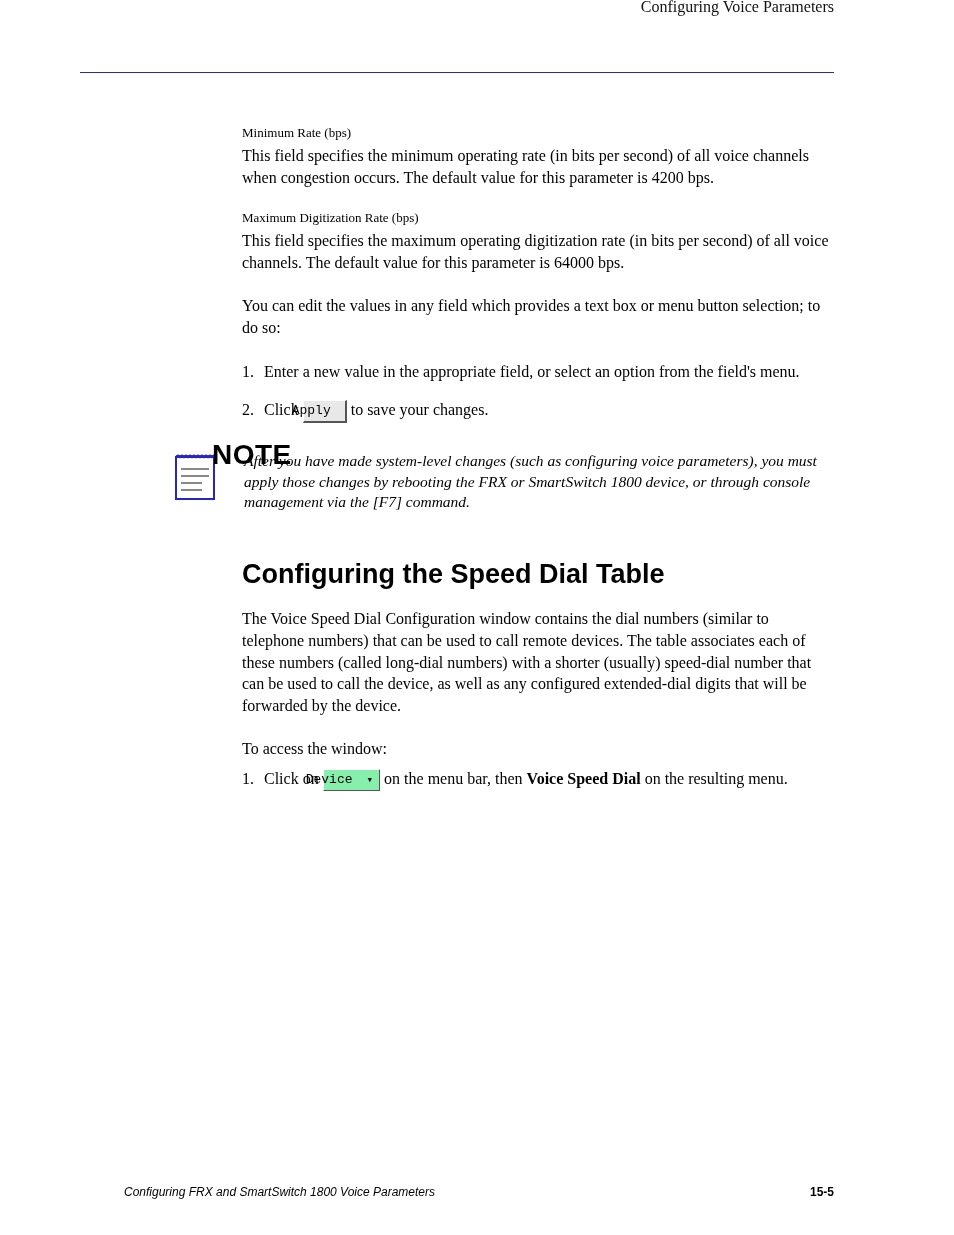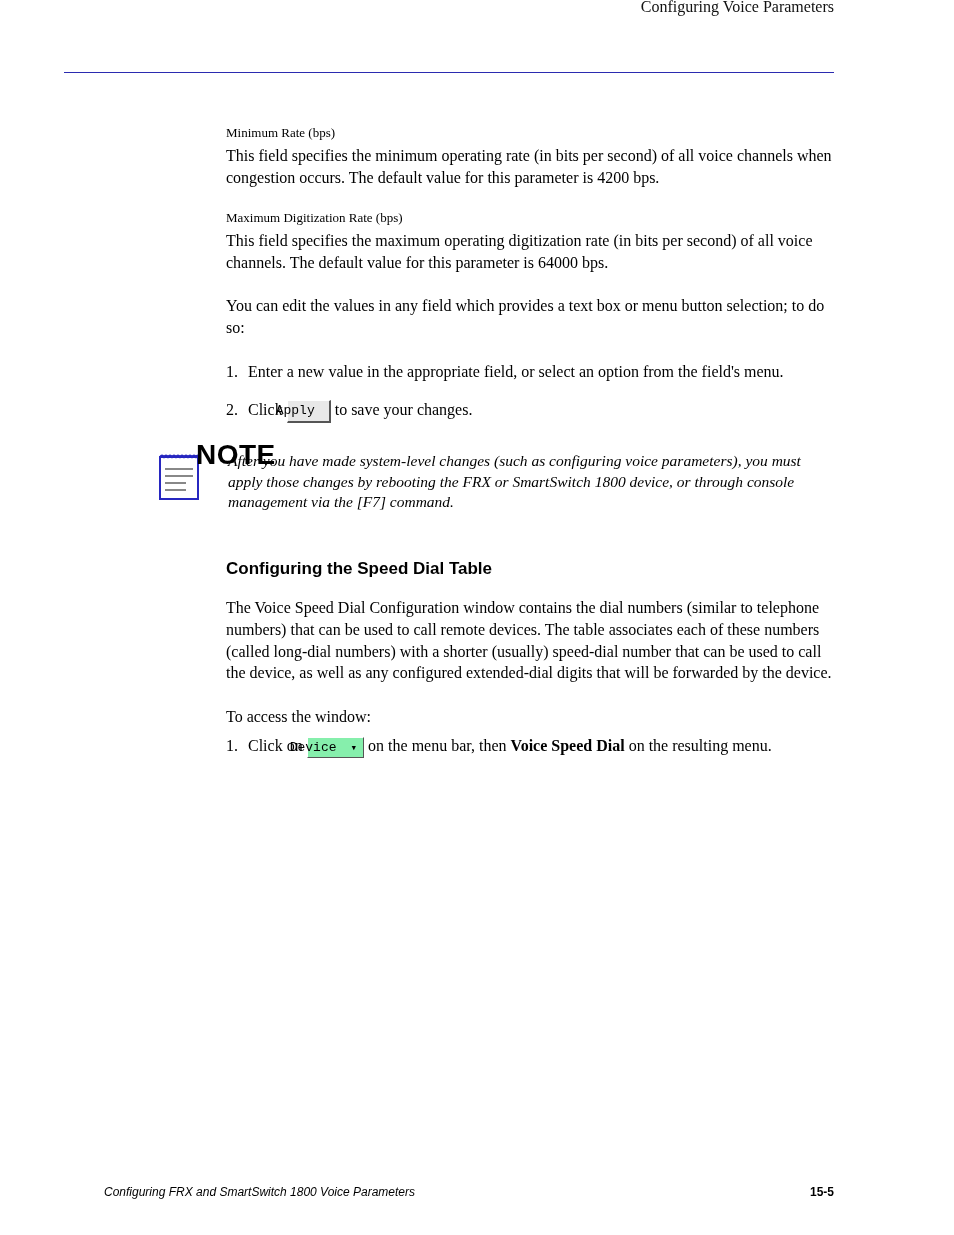--- a/index.html
+++ b/index.html
@@ -5,21 +5,21 @@
   * { box-sizing: border-box; margin: 0; padding: 0; }
   body {
     background: #ffffff;
     width: 954px;
     height: 1235px;
     font-family: "Palatino Linotype", "Book Antiqua", Palatino, Georgia, serif;
     color: #000;
     position: relative;
   }
   .page {
-    padding: 70px 120px 0 64px;
+    padding: 70px 120px 0 80px;
     position: relative;
   }
   .top-rule {
     border-top: 1px solid #2b2bb0;
     margin-bottom: 52px;
   }
   .right-align-label {
     text-align: right;
     font-size: 16px;
     color: #111;
@@ -47,21 +47,21 @@
   .h2-like {
     font-family: "Helvetica Neue", Arial, sans-serif;
     font-weight: bold;
     font-size: 19px;
     margin-top: 24px;
     margin-bottom: 14px;
   }
   .h1-like {
     font-family: "Helvetica Neue", Arial, sans-serif;
     font-weight: 700;
-    font-size: 17px;
+    font-size: 27px;
     margin-top: 46px;
     margin-bottom: 18px;
     color: #000;
   }
   .step {
     font-size: 16px;
     line-height: 1.4;
     margin-bottom: 16px;
     padding-left: 26px;
     text-indent: -26px;
@@ -126,21 +126,21 @@
     font-size: 28px;
     letter-spacing: 0.5px;
     position: absolute;
     left: 132px;
   }
   .note-wrap { position: relative; }
   .bold { font-weight: bold; }
   .footer {
     position: absolute;
     bottom: 36px;
-    left: 104px;
+    left: 124px;
     right: 120px;
     font-family: "Helvetica Neue", Arial, sans-serif;
     font-size: 12px;
   }
   .footer .left { float:left; font-style: italic; }
   .footer .right { float:right; font-weight: bold; font-style: normal; }
 </style>
 </head>
 <body>
 

